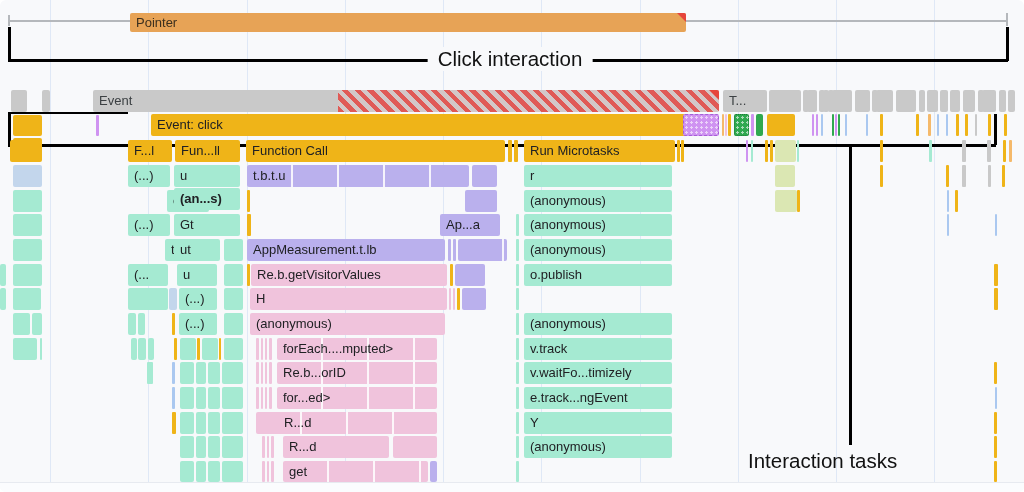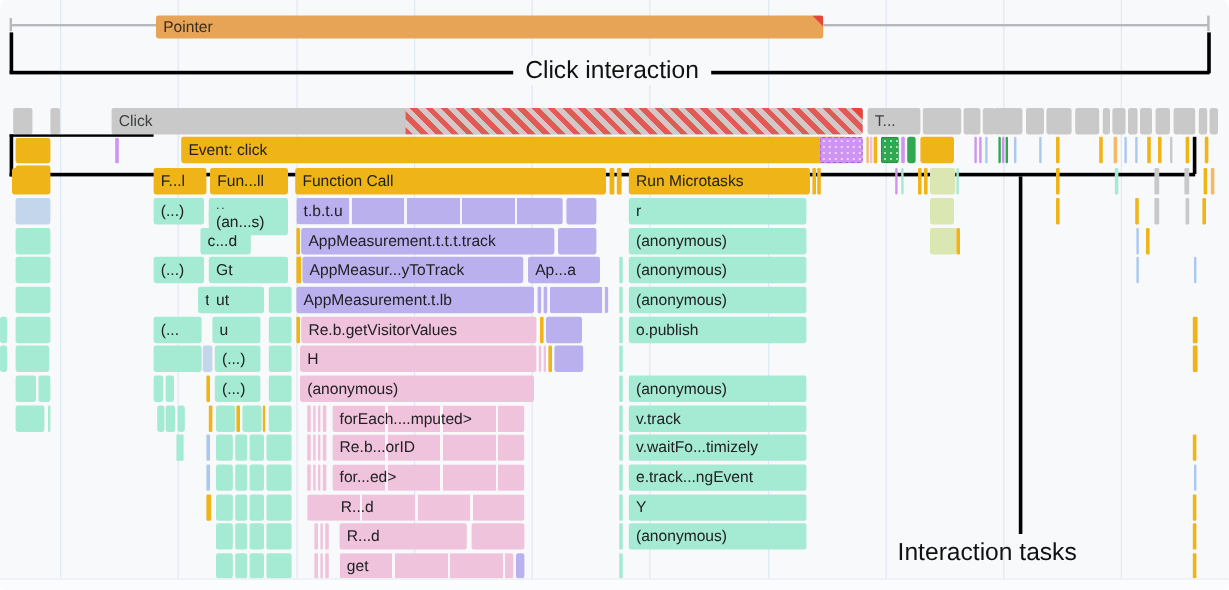--- a/index.html
+++ b/index.html
@@ -49,21 +49,21 @@
   <div class="wsk" style="left:1006px;top:13px;width:2px;height:13px;"></div>
 
   <div class="blk" style="left:8px;top:27px;width:2.5px;height:34px;"></div>
   <div class="blk" style="left:8px;top:59px;width:1000px;height:2.5px;"></div>
   <div class="blk" style="left:1006px;top:27px;width:2.5px;height:34px;"></div>
   <div class="ann" style="left:510px;top:47px;transform:translateX(-50%);">Click interaction</div>
 
   <div class="seg c-gy" style="left:11px;top:90px;width:16px;"></div>
   <div class="seg c-gy" style="left:42px;top:90px;width:8px;"></div>
   <div class="seg c-gy glabel" style="left:93px;top:90px;width:626px;">
-    <span>Click</span>
+    <span>Event</span>
     <span class="hatch" style="position:absolute;left:245px;top:0;width:381px;height:22px;"></span>
     <span class="tri" style="right:0;"></span>
   </div>
   <div class="seg c-gy glabel" style="left:723px;top:90px;width:44px;">
     <span>T...</span>
   </div>
   <div class="seg c-gy" style="left:769px;top:90px;width:32px;"></div>
   <div class="seg c-gy" style="left:803px;top:90px;width:2px;"></div>
   <div class="seg c-gy" style="left:807px;top:90px;width:10px;"></div>
   <div class="seg c-gy" style="left:819px;top:90px;width:2px;"></div>
@@ -152,35 +152,33 @@
   <div class="seg c-t" style="left:524px;top:165px;width:148px;"><span>r</span></div>
   <div class="seg c-ol" style="left:775px;top:165px;width:20px;"></div>
   <div class="tick c-y" style="left:880px;top:165px;width:3px;height:22px;"></div>
   <div class="tick c-y" style="left:946px;top:165px;width:3px;height:22px;"></div>
   <div class="tick c-gy" style="left:962px;top:165px;width:4px;height:22px;"></div>
   <div class="tick c-gy" style="left:988px;top:165px;width:3px;height:22px;"></div>
   <div class="tick c-y" style="left:1002px;top:165px;width:3px;height:22px;"></div>
 
   <div class="seg c-t" style="left:13px;top:190px;width:29px;"></div>
   <div class="seg c-t" style="left:128px;top:190px;width:42px;margin-left:39px;"><span>c...d</span></div>
-  <div class="seg c-t" style="left:174px;top:174px;width:66px;"><span>(an...s)</span></div>
+  <div class="seg c-t" style="left:174px;top:188px;width:66px;font-weight:bold;"><span>(an...s)</span></div>
   <div class="tick c-y" style="left:247px;top:190px;width:3px;height:22px;"></div>
-  <div class="seg c-pu" style="left:251px;top:190px;width:211px;"><span>AppMeasurement.t.t.t.track</span></div>
   <div class="seg c-pu" style="left:465px;top:190px;width:32px;"></div>
   <div class="seg c-t" style="left:524px;top:190px;width:148px;"><span>(anonymous)</span></div>
   <div class="seg c-ol" style="left:775px;top:190px;width:22px;"></div>
   <div class="tick c-y" style="left:797px;top:190px;width:3px;height:22px;"></div>
   <div class="tick c-bt" style="left:947px;top:190px;width:2px;height:22px;"></div>
   <div class="tick c-y" style="left:955px;top:190px;width:3px;height:22px;"></div>
 
   <div class="seg c-t" style="left:13px;top:214px;width:29px;"></div>
   <div class="seg c-t" style="left:128px;top:214px;width:42px;"><span>(...)</span></div>
   <div class="seg c-t" style="left:174px;top:214px;width:66px;"><span>Gt</span></div>
   <div class="tick c-y" style="left:247px;top:214px;width:4px;height:22px;"></div>
-  <div class="seg c-pu" style="left:252px;top:214px;width:184px;"><span>AppMeasur...yToTrack</span></div>
   <div class="seg c-pu" style="left:440px;top:214px;width:60px;"><span>Ap...a</span></div>
   <div class="seg c-t" style="left:524px;top:214px;width:148px;"><span>(anonymous)</span></div>
   <div class="tick c-t" style="left:516px;top:214px;width:3px;height:22px;"></div>
   <div class="tick c-bt" style="left:947px;top:214px;width:2px;height:22px;"></div>
   <div class="tick c-bt" style="left:995px;top:214px;width:2px;height:22px;"></div>
 
   <div class="seg c-t" style="left:13px;top:239px;width:29px;"></div>
   <div class="seg c-t" style="left:128px;top:239px;width:42px;margin-left:37px;"><span>t...d</span></div>
   <div class="seg c-t" style="left:174px;top:239px;width:46px;"><span>ut</span></div>
   <div class="seg c-t" style="left:224px;top:239px;width:19px;"></div>

